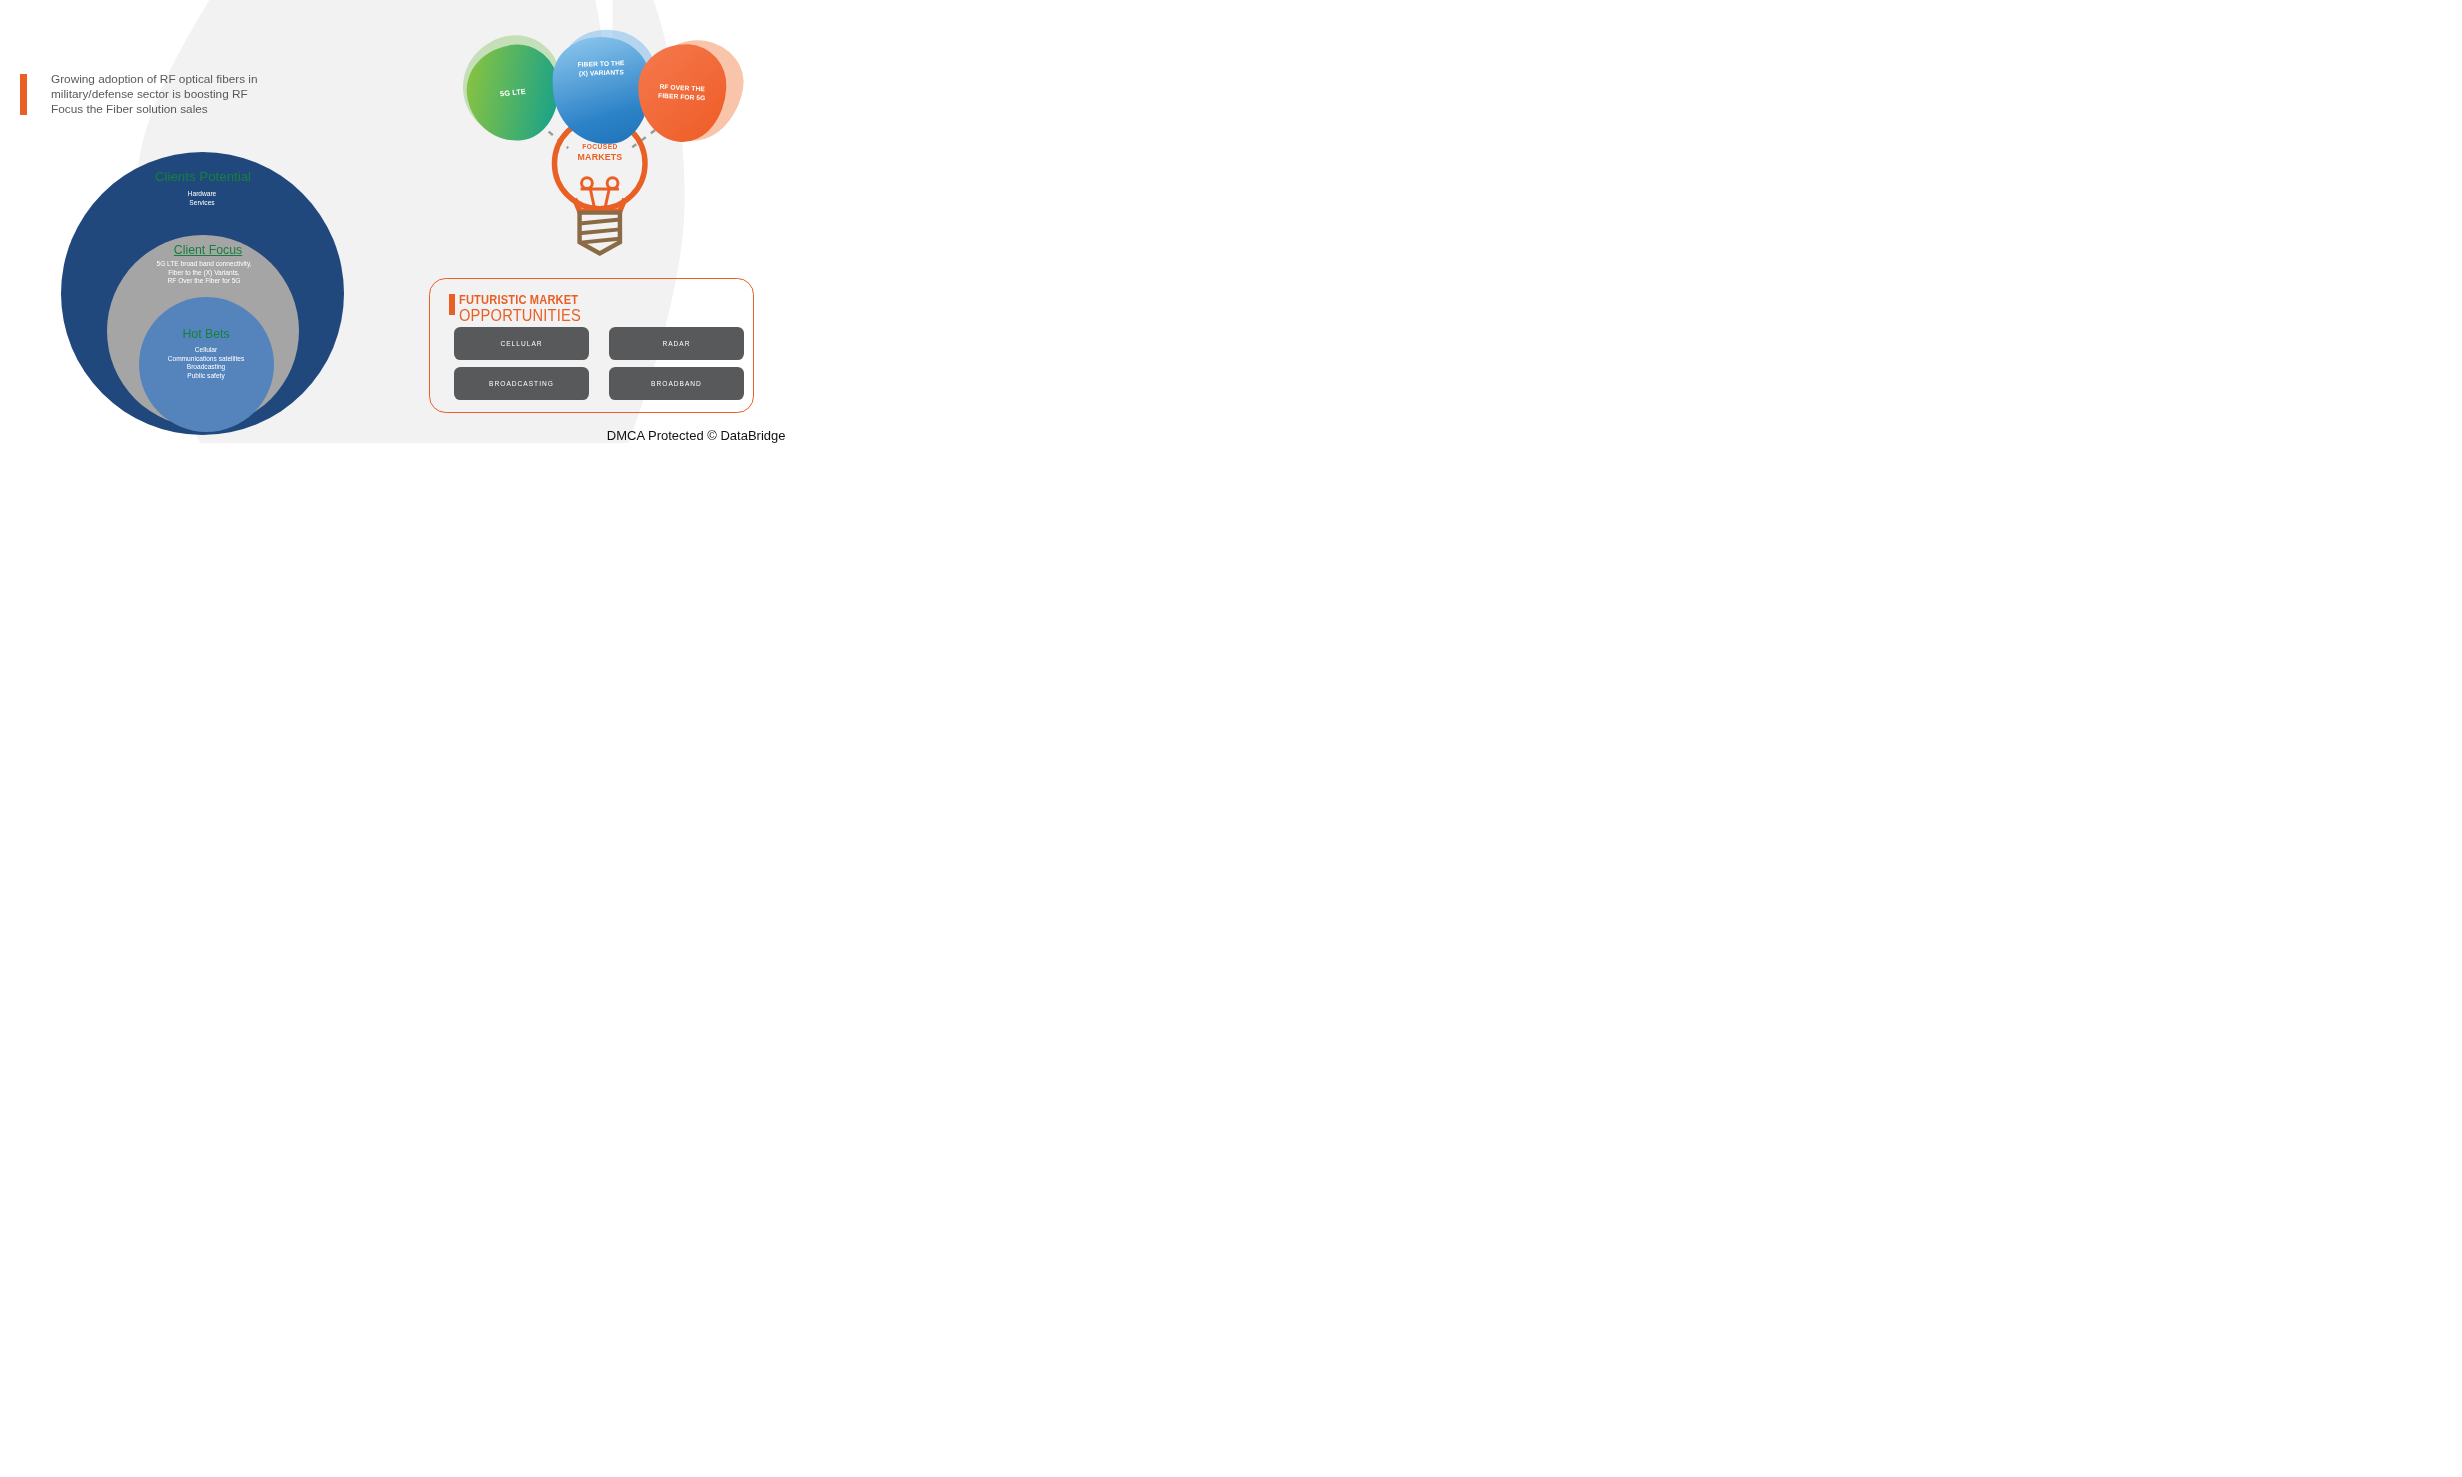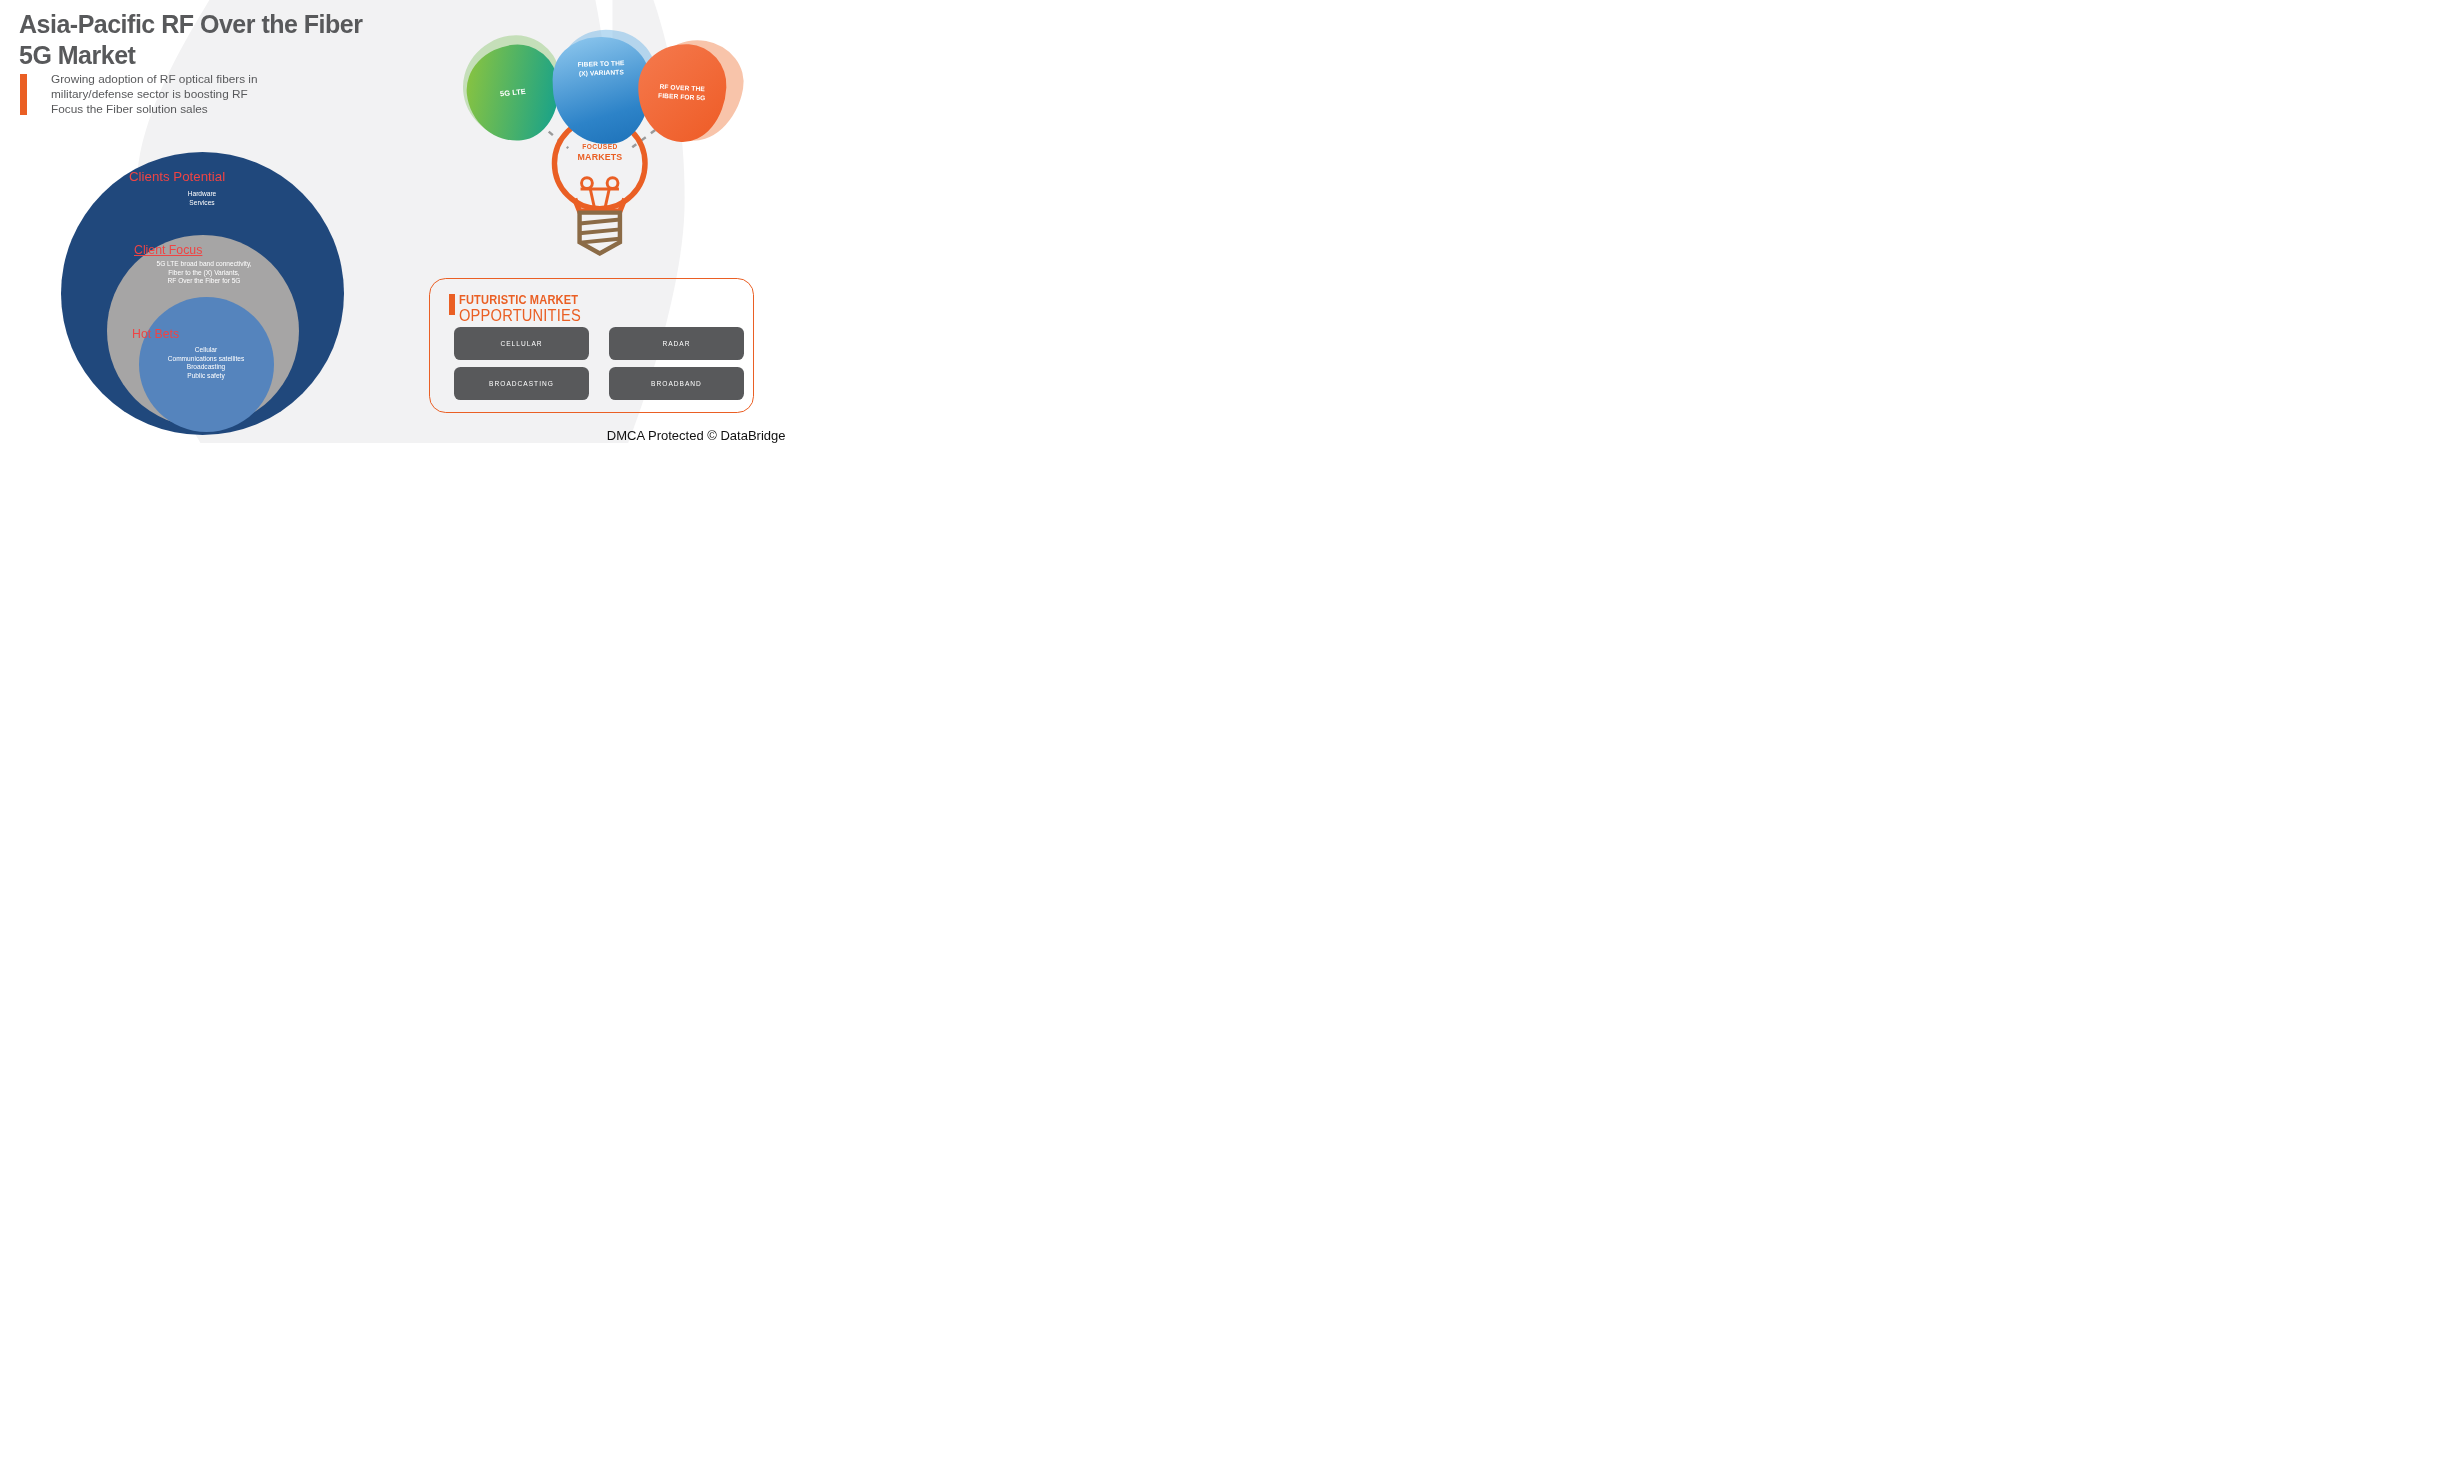--- a/index.html
+++ b/index.html
@@ -20,21 +20,21 @@
     left:39px;top:72px;width:256px;color:#58595B;font-size:11.8px;
     line-height:14.8px;font-weight:400;
   }
   .subtitle span{display:block;margin-left:12px;}
 
   
   .circle{border-radius:50%;}
   .c-navy{left:61px;top:152px;width:283px;height:283px;background:#20487C;}
   .c-gray{left:107px;top:235px;width:192px;height:192px;background:#A6A5A5;}
   .c-blue{left:139px;top:297px;width:135px;height:135px;background:#5584BD;}
-  .venn-title{color:#ef4444;text-align:left;font-weight:400;}
+  .venn-title{color:#15803d;text-align:center;font-weight:400;}
   .venn-items{color:#fff;text-align:center;font-size:6.6px;line-height:8.6px;font-weight:400;}
   .vt-outer{left:129px;top:169px;width:148px;font-size:13.3px;}
   .vi-outer{left:153px;top:190px;width:98px;}
   .vt-middle{left:134px;top:243px;width:148px;font-size:12.3px;text-decoration:underline;}
   .vi-middle{left:130px;top:260px;width:148px;}
   .vt-inner{left:132px;top:327px;width:148px;font-size:12.3px;}
   .vi-inner{left:132px;top:346px;width:148px;}
 
   
   .blob{display:flex;align-items:center;justify-content:center;text-align:center;}
@@ -92,24 +92,20 @@
 
 <div class="canvas">
 
   <svg class="abs" width="788" height="443" viewBox="0 0 1600 900" style="left:0;top:0;">
     <path fill="#F2F2F3" d="M 437,-20 C 370,90 300,210 281,330 C 262,470 298,650 330,740
          C 355,810 390,870 418,920 L 1262,920 C 1262,520 1252,200 1205,-20 Z"></path>
     <path fill="#F2F2F3" d="M 1244,-20 C 1243,250 1247,600 1252,920 L 1268,920
          C 1330,760 1385,570 1390,430 C 1394,280 1368,110 1320,-20 Z"></path>
   </svg>
 
-  <div class="abs title">
-    <div>Asia-Pacific RF Over the Fiber</div>
-    <div>5G Market</div>
-  </div>
   <div class="abs subtitle-bar"></div>
   <div class="abs subtitle">
     <span>Growing adoption of RF optical fibers in</span>
     <span>military/defense sector is boosting RF</span>
     <span>Focus the Fiber solution sales</span>
   </div>
 
   <div class="abs circle c-navy"></div>
   <div class="abs circle c-gray"></div>
   <div class="abs circle c-blue"></div>

